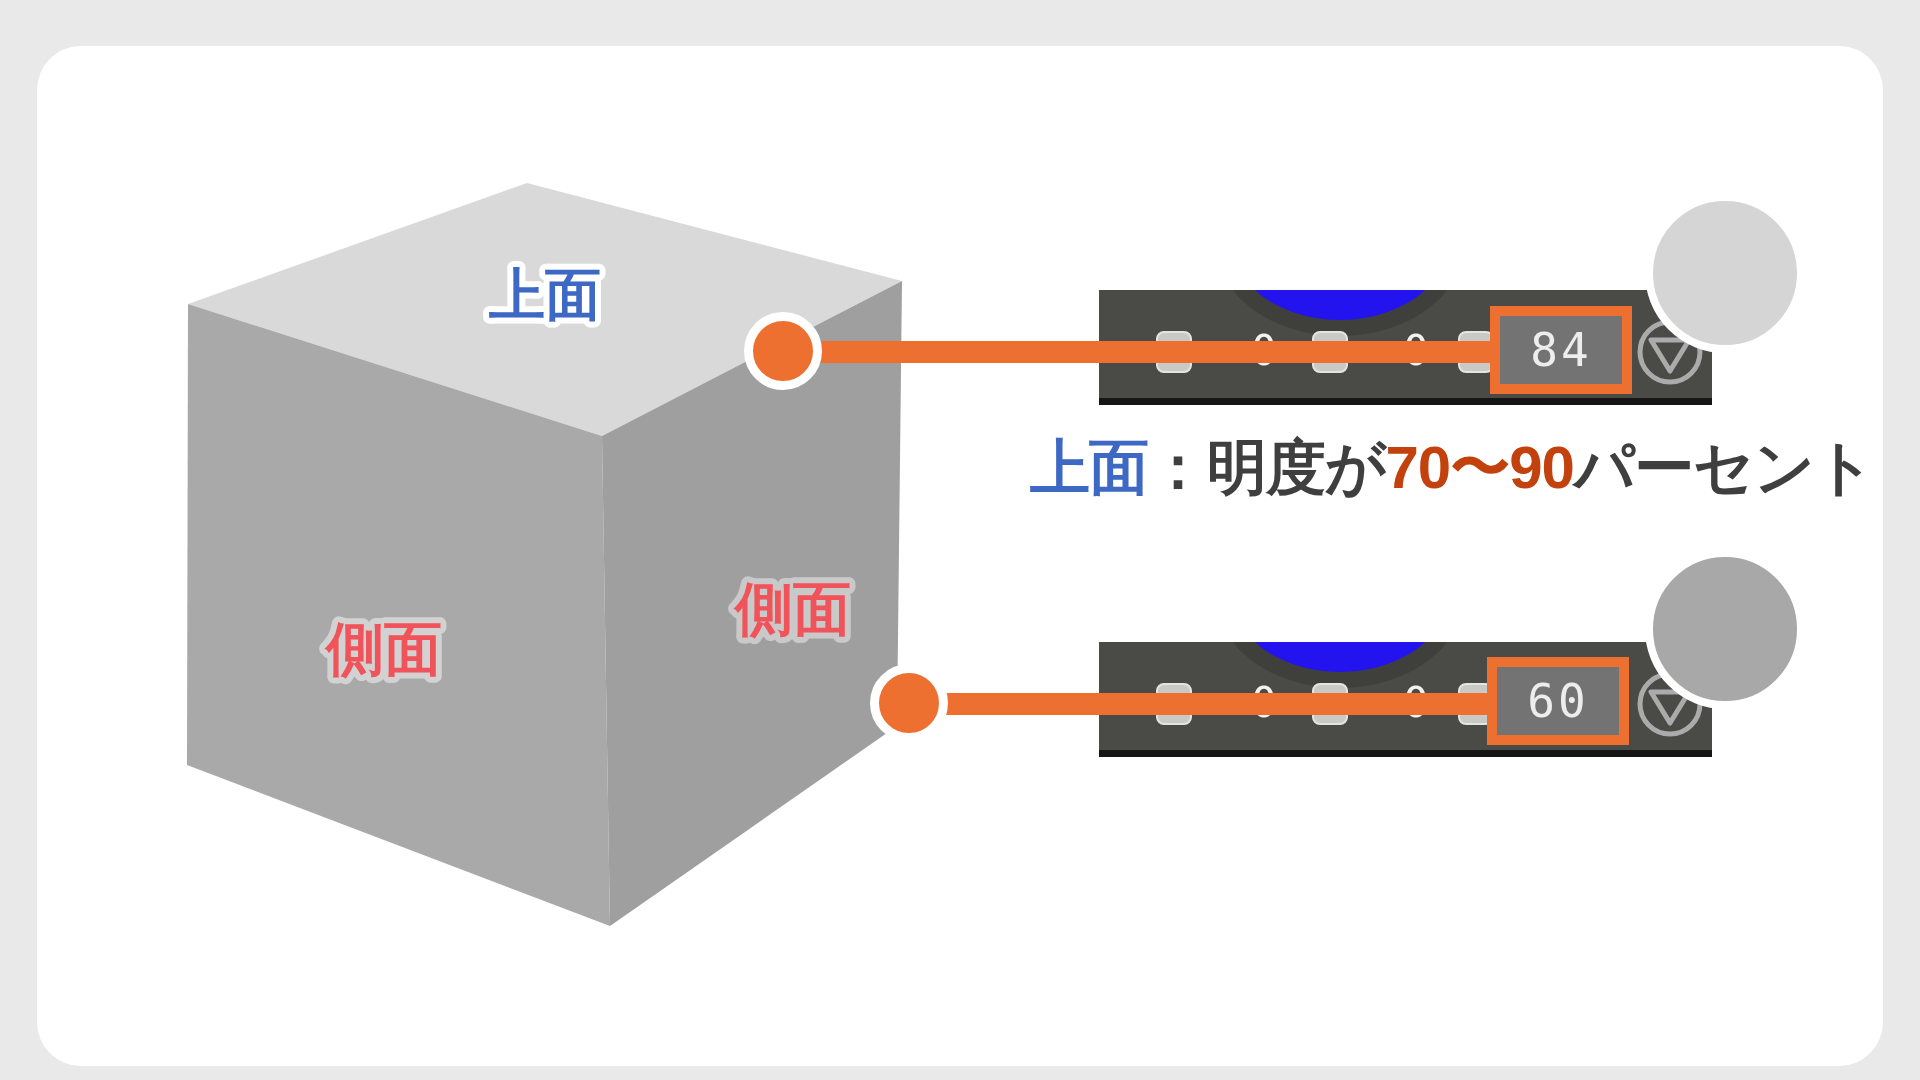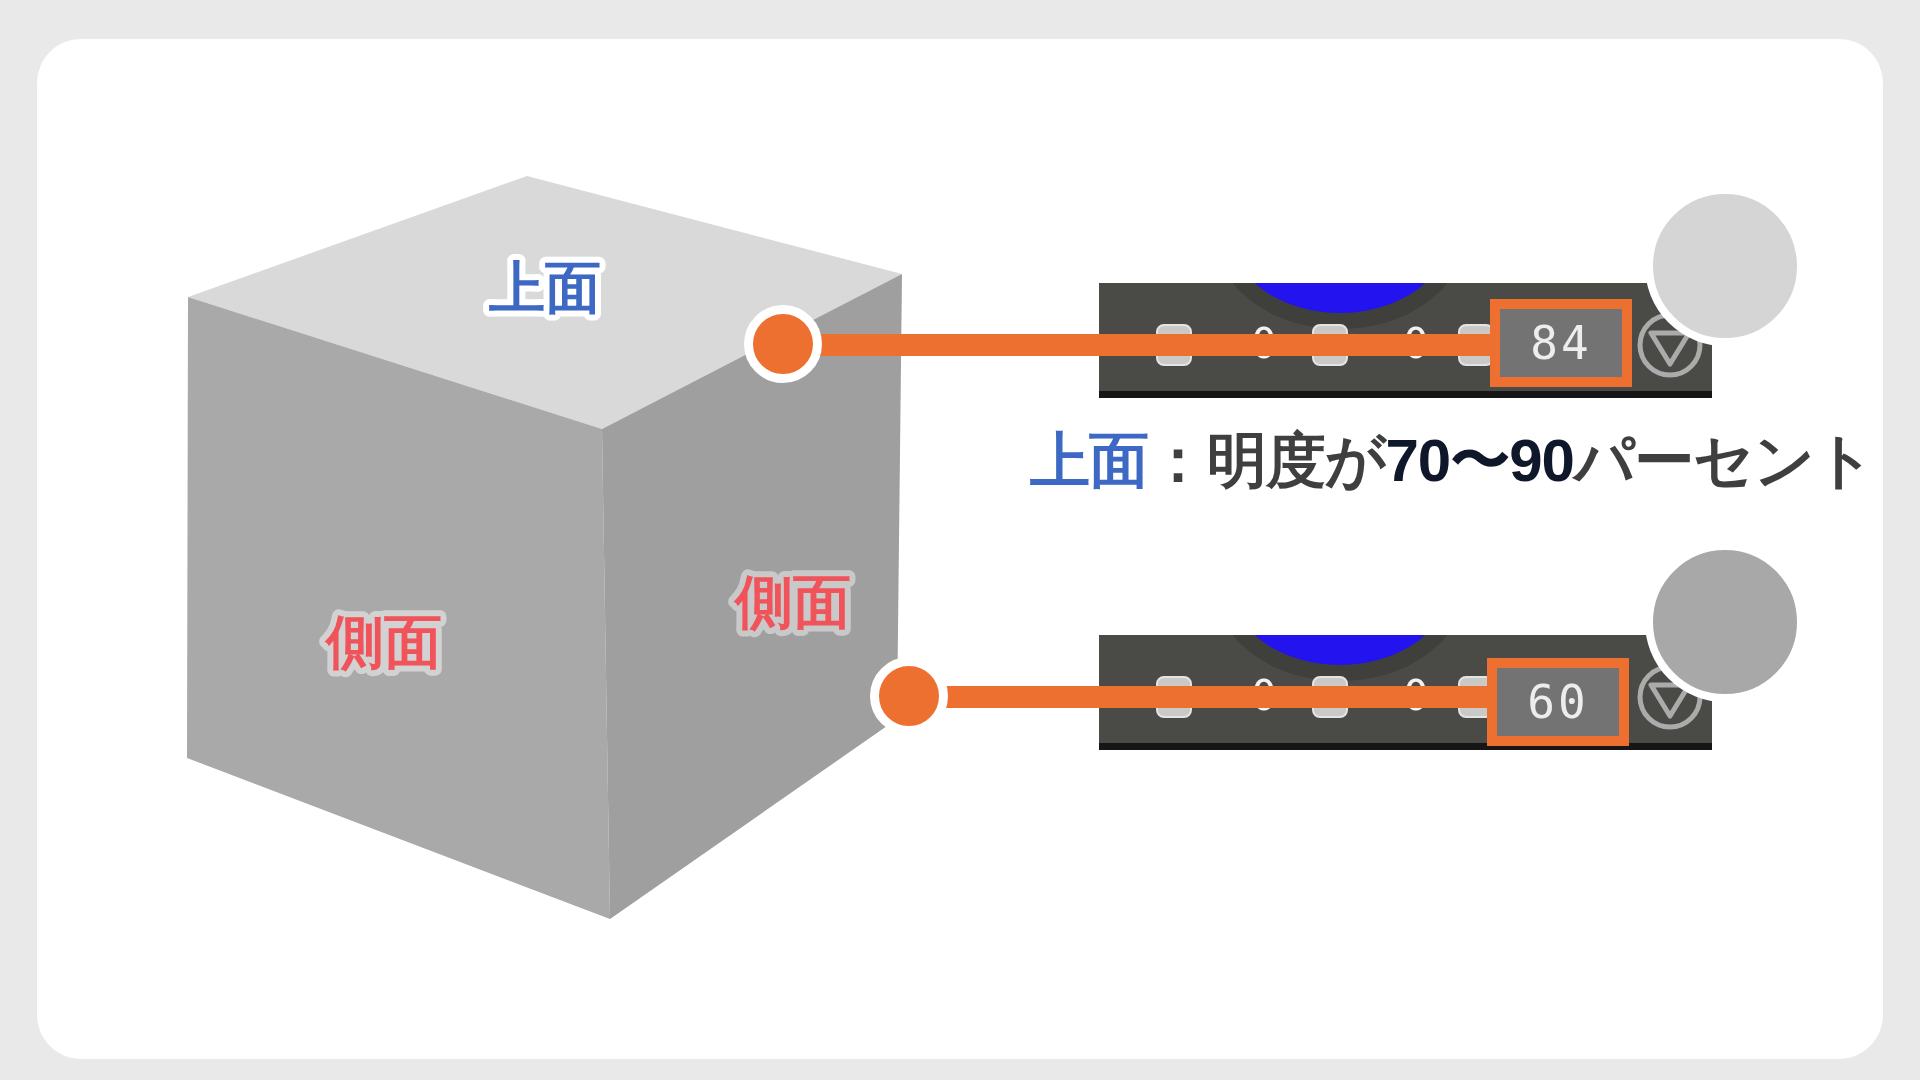--- a/index.html
+++ b/index.html
@@ -7,21 +7,21 @@
   body {
     background:#e9e9e9;
     font-family:"Liberation Sans", sans-serif;
     position:relative;
     overflow:hidden;
   }
   .card {
     position:absolute; left:37px; top:30px; width:1846px; height:1020px;
     background:#ffffff; border-radius:44px;
   }
-  .stage { position:absolute; left:0; top:9px; width:1920px; height:828px;text-decoration:underline; }
+  .stage { position:absolute; left:0; top:16px; width:1920px; height:828px;text-decoration:underline; }
   svg.cube { position:absolute; left:0; top:0; }
   svg.cube text {
     font-family:"Liberation Sans", sans-serif;
     font-weight:bold;
     text-anchor:middle;
     paint-order:stroke fill;
     stroke-linejoin:round;
   }
   
   .toolbar {
@@ -48,21 +48,21 @@
   .zero-a { left:148px; } .zero-b { left:300px; }
   .tb-circle-icon { position:absolute; left:536px; top:27px; }
   .value-box {
     position:absolute; width:142px; height:88px;
     border:10px solid #ed7031; background:#737373;
     display:flex; align-items:center; justify-content:center;
     color:#ededed; font-size:46px; font-family:"DejaVu Sans Mono", monospace;
     letter-spacing:3px;
   }
   .box1 { left:1490px; top:290px; }
-  .box2 { left:1487px; top:641px;margin-top:8px; }
+  .box2 { left:1487px; top:641px; }
   .conn-line { position:absolute; height:22px; background:#ed7031; }
   .line1 { left:783px; top:325px; width:713px; }
   .line2 { left:909px; top:677px; width:584px; }
   .conn-dot {
     position:absolute; width:78px; height:78px; border-radius:50%;
     background:#ed7031; border:9px solid #ffffff;
   }
   .dot1 { left:744px; top:296px; }
   .dot2 { left:870px; top:648px; }
   .swatch {
@@ -72,21 +72,21 @@
   .swatch1 { top:177px; background:#d5d5d5; }
   .swatch2 { top:533px; background:#a8a8a8; }
   .caption {
     position:absolute; font-size:60px; font-weight:bold; letter-spacing:-1px;
     white-space:nowrap; color:#3f3f3f;
   }
   .cap1 { left:1030px; top:412px; }
   .cap2 { left:1020px; top:766px; }
   .cap-face-top { color:#3d68c3; }
   .cap-face-side { color:#ef5056; }
-  .cap-range { color:#0f172a; }
+  .cap-range { color:#c2410c; }
 </style>
 </head>
 <body>
 
 <div class="stage">
 
   <div class="card"></div>
 
   <svg class="cube" width="1920" height="1080" viewBox="0 0 1920 1080">
     <polygon points="527,167 902,265 602,420 188,288" fill="#d9d9d9"></polygon>

